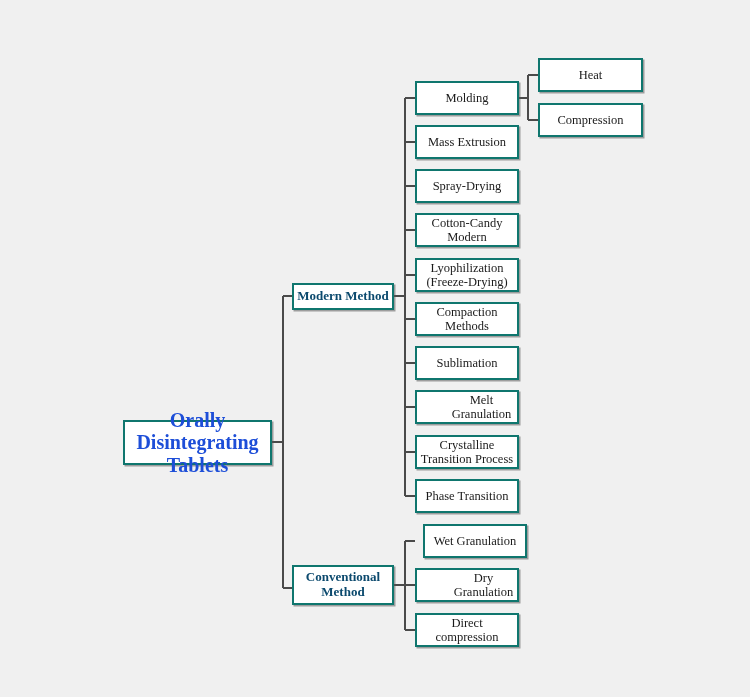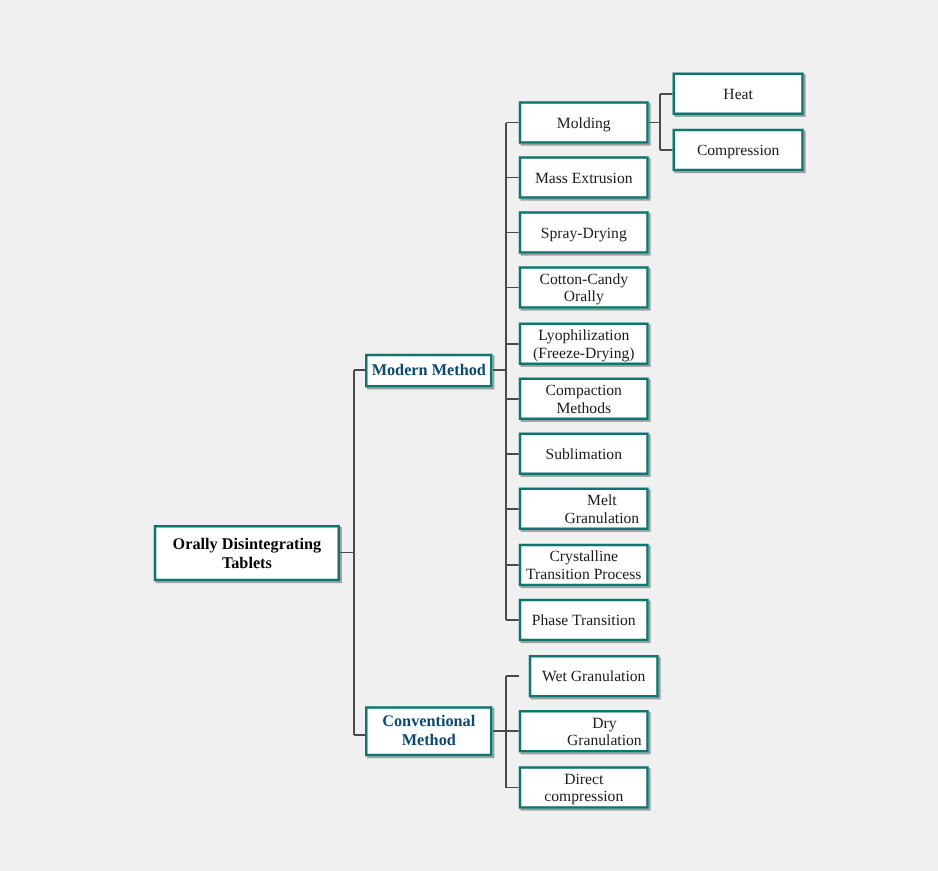--- a/index.html
+++ b/index.html
@@ -45,22 +45,22 @@
     padding: 0 3px;
   }
   .node .lbl {
     display: block;
     white-space: pre-line;
   }
 
   
   .node.root {
     font-weight: bold;
-    font-size: 13px;
-    color: #000000;
+    font-size: 20px;
+    color: #1d4ed8;
   }
   
   .node.branch {
     font-weight: bold;
     font-size: 13px;
     color: #0c4a6e;
   }
 </style>
 </head>
 <body>
@@ -122,21 +122,21 @@
   <div class="node" style="left:415px; top:125px; width:104px; height:34px;">
     <span class="lbl">Mass Extrusion</span>
   </div>
 
   <div class="node" style="left:415px; top:169px; width:104px; height:34px;">
     <span class="lbl">Spray-Drying</span>
   </div>
 
   <div class="node" style="left:415px; top:213px; width:104px; height:34px;">
     <span class="lbl">Cotton-Candy
-Orally</span>
+Modern</span>
   </div>
 
   <div class="node" style="left:415px; top:258px; width:104px; height:34px;">
     <span class="lbl">Lyophilization
 (Freeze-Drying)</span>
   </div>
 
   <div class="node" style="left:415px; top:302px; width:104px; height:34px;">
     <span class="lbl">Compaction
 Methods</span>

